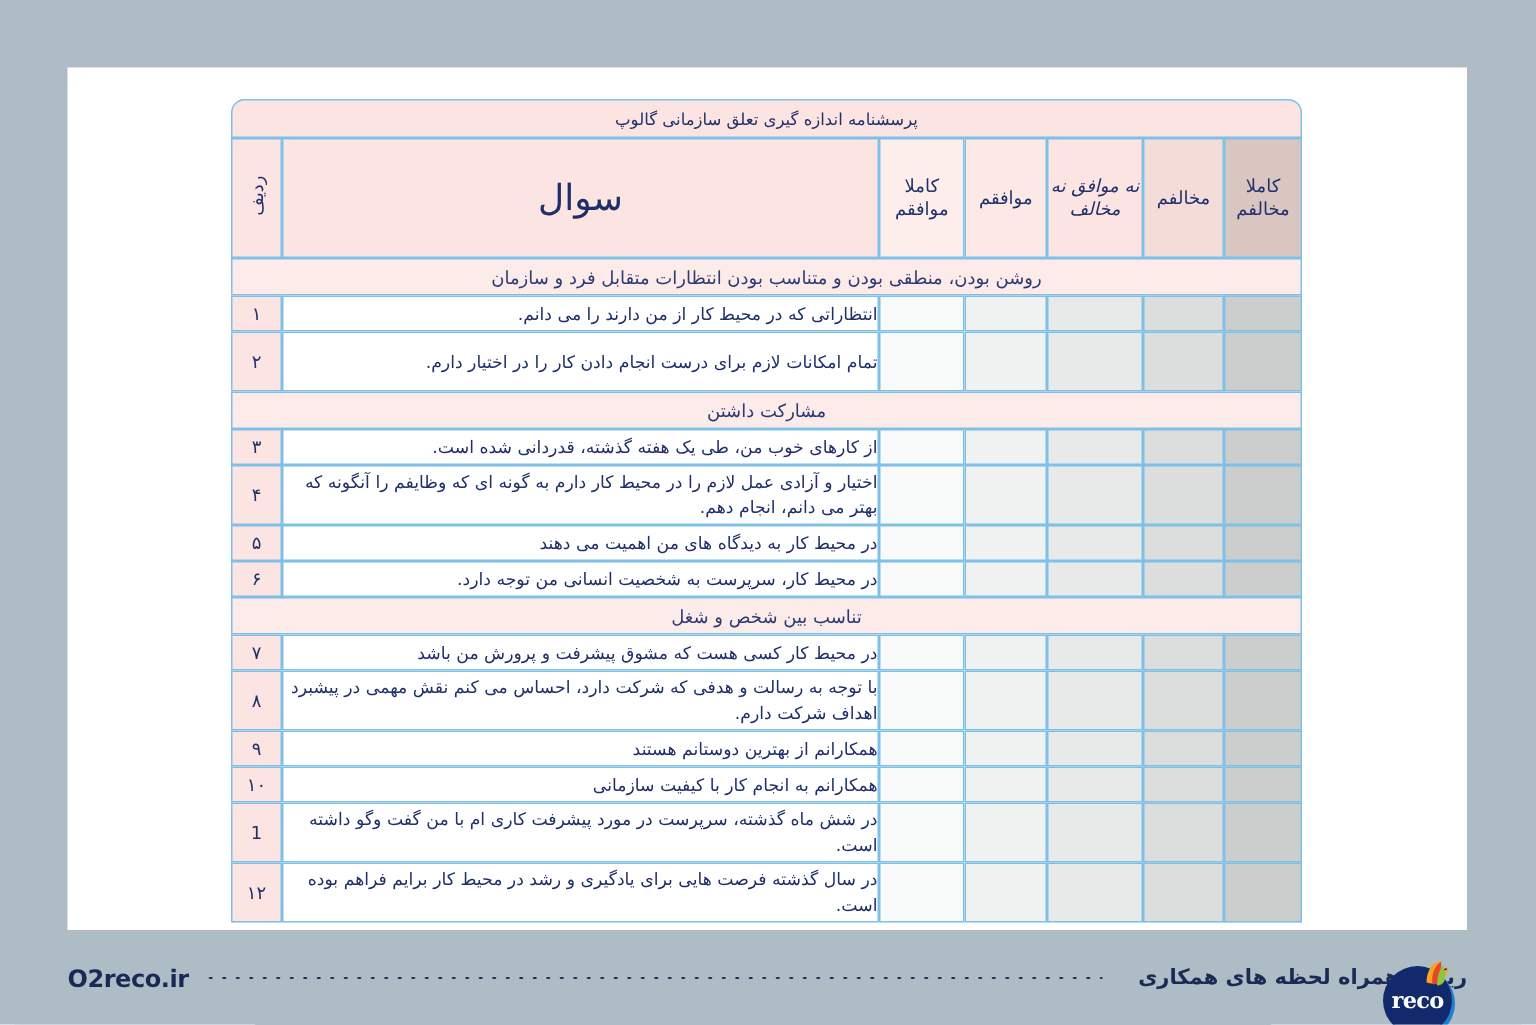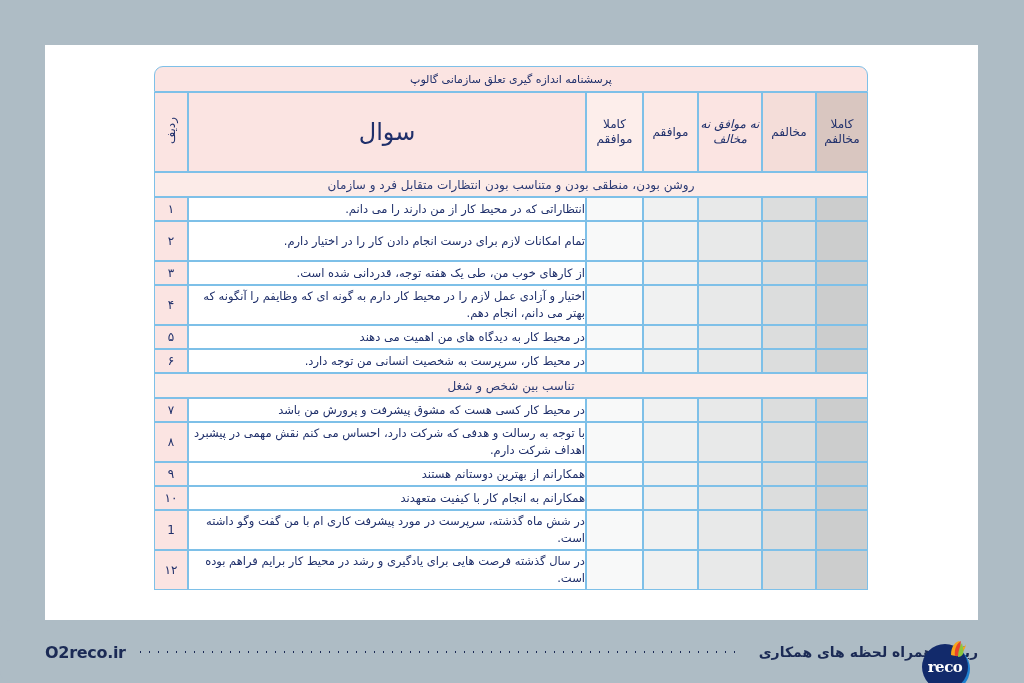--- a/index.html
+++ b/index.html
@@ -253,27 +253,30 @@
         </tr>
         <tr class="r2">
           <td class="opt c0"></td>
           <td class="opt c1"></td>
           <td class="opt c2"></td>
           <td class="opt c3"></td>
           <td class="opt c4"></td>
           <td class="q-text">تمام امکانات لازم برای درست انجام دادن کار را در اختیار دارم.</td>
           <td class="q-num">۲</td>
         </tr>
-        <tr class="r1">
-          <td class="opt c0"></td>
-          <td class="opt c1"></td>
-          <td class="opt c2"></td>
-          <td class="opt c3"></td>
-          <td class="opt c4"></td>
-          <td class="q-text">از کارهای خوب من، طی یک هفته توجه، قدردانی شده است.</td>
+        <tr>
+          <td class="section-cell" colspan="7">مشارکت داشتن</td>
+        </tr>
+        <tr class="r1">
+          <td class="opt c0"></td>
+          <td class="opt c1"></td>
+          <td class="opt c2"></td>
+          <td class="opt c3"></td>
+          <td class="opt c4"></td>
+          <td class="q-text">از کارهای خوب من، طی یک هفته گذشته، قدردانی شده است.</td>
           <td class="q-num">۳</td>
         </tr>
         <tr class="r2">
           <td class="opt c0"></td>
           <td class="opt c1"></td>
           <td class="opt c2"></td>
           <td class="opt c3"></td>
           <td class="opt c4"></td>
           <td class="q-text">اختیار و آزادی عمل لازم را در محیط کار دارم به گونه ای که وظایفم را آنگونه که بهتر می دانم، انجام دهم.</td>
           <td class="q-num">۴</td>
@@ -325,21 +328,21 @@
           <td class="opt c4"></td>
           <td class="q-text">همکارانم از بهترین دوستانم هستند</td>
           <td class="q-num">۹</td>
         </tr>
         <tr class="r1">
           <td class="opt c0"></td>
           <td class="opt c1"></td>
           <td class="opt c2"></td>
           <td class="opt c3"></td>
           <td class="opt c4"></td>
-          <td class="q-text">همکارانم به انجام کار با کیفیت متعهدند</td>
+          <td class="q-text">همکارانم به انجام کار با کیفیت سازمانی</td>
           <td class="q-num">۱۰</td>
         </tr>
         <tr class="r2">
           <td class="opt c0"></td>
           <td class="opt c1"></td>
           <td class="opt c2"></td>
           <td class="opt c3"></td>
           <td class="opt c4"></td>
           <td class="q-text">در شش ماه گذشته، سرپرست در مورد پیشرفت کاری ام با من گفت وگو داشته است.</td>
           <td class="q-num">1</td>

